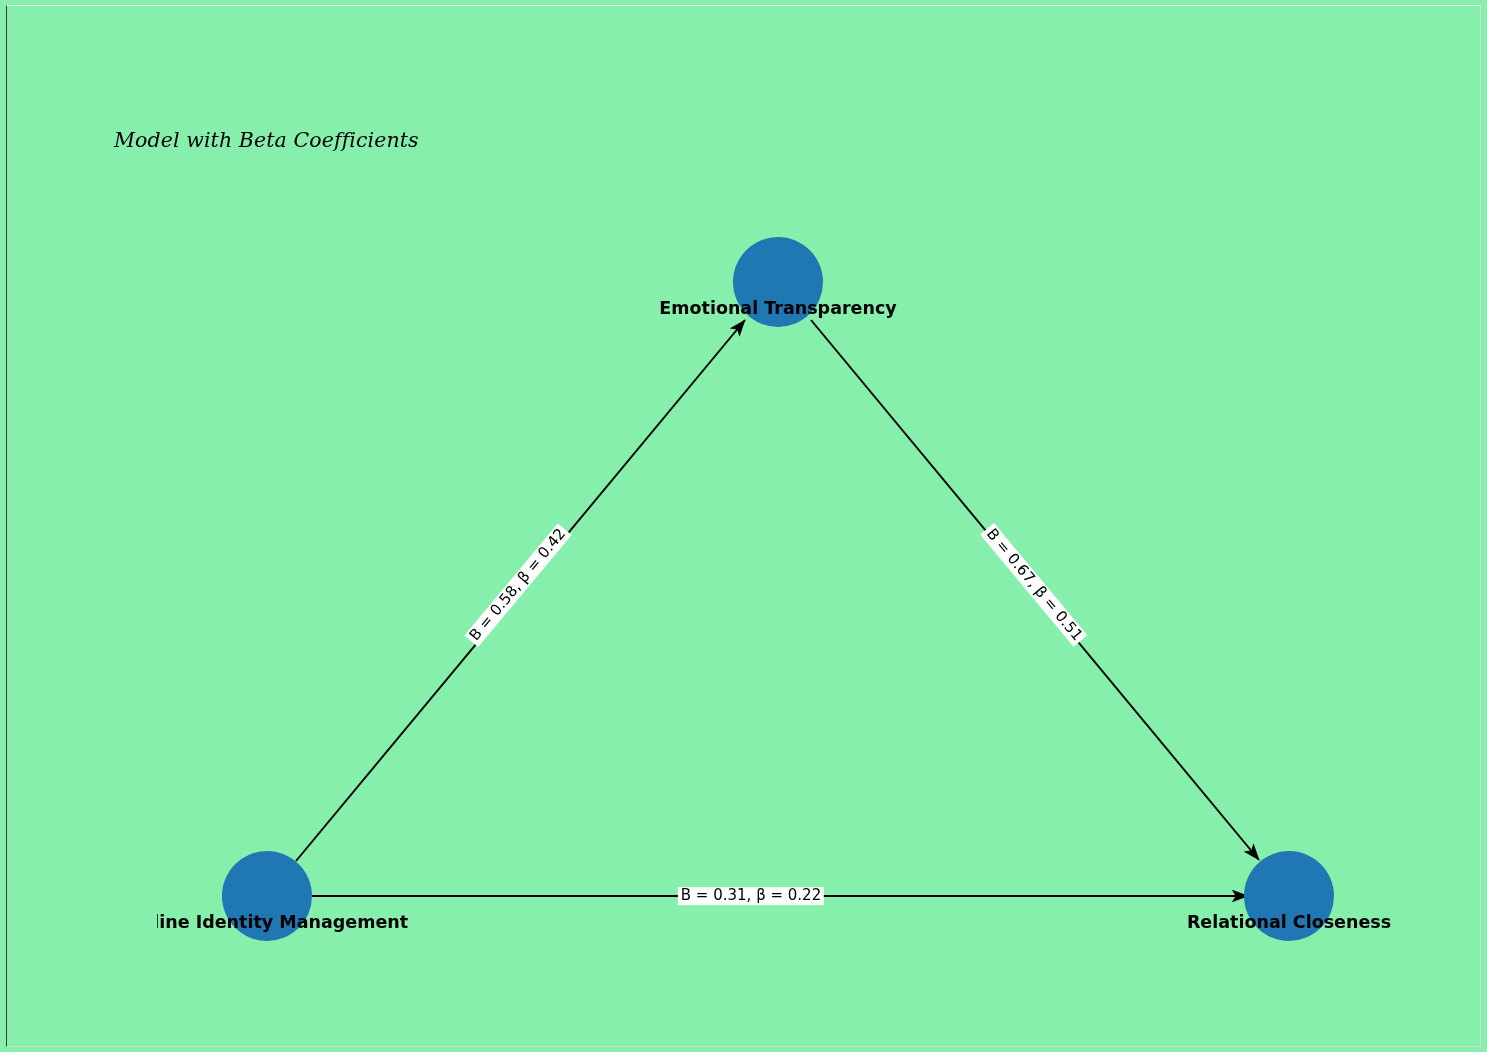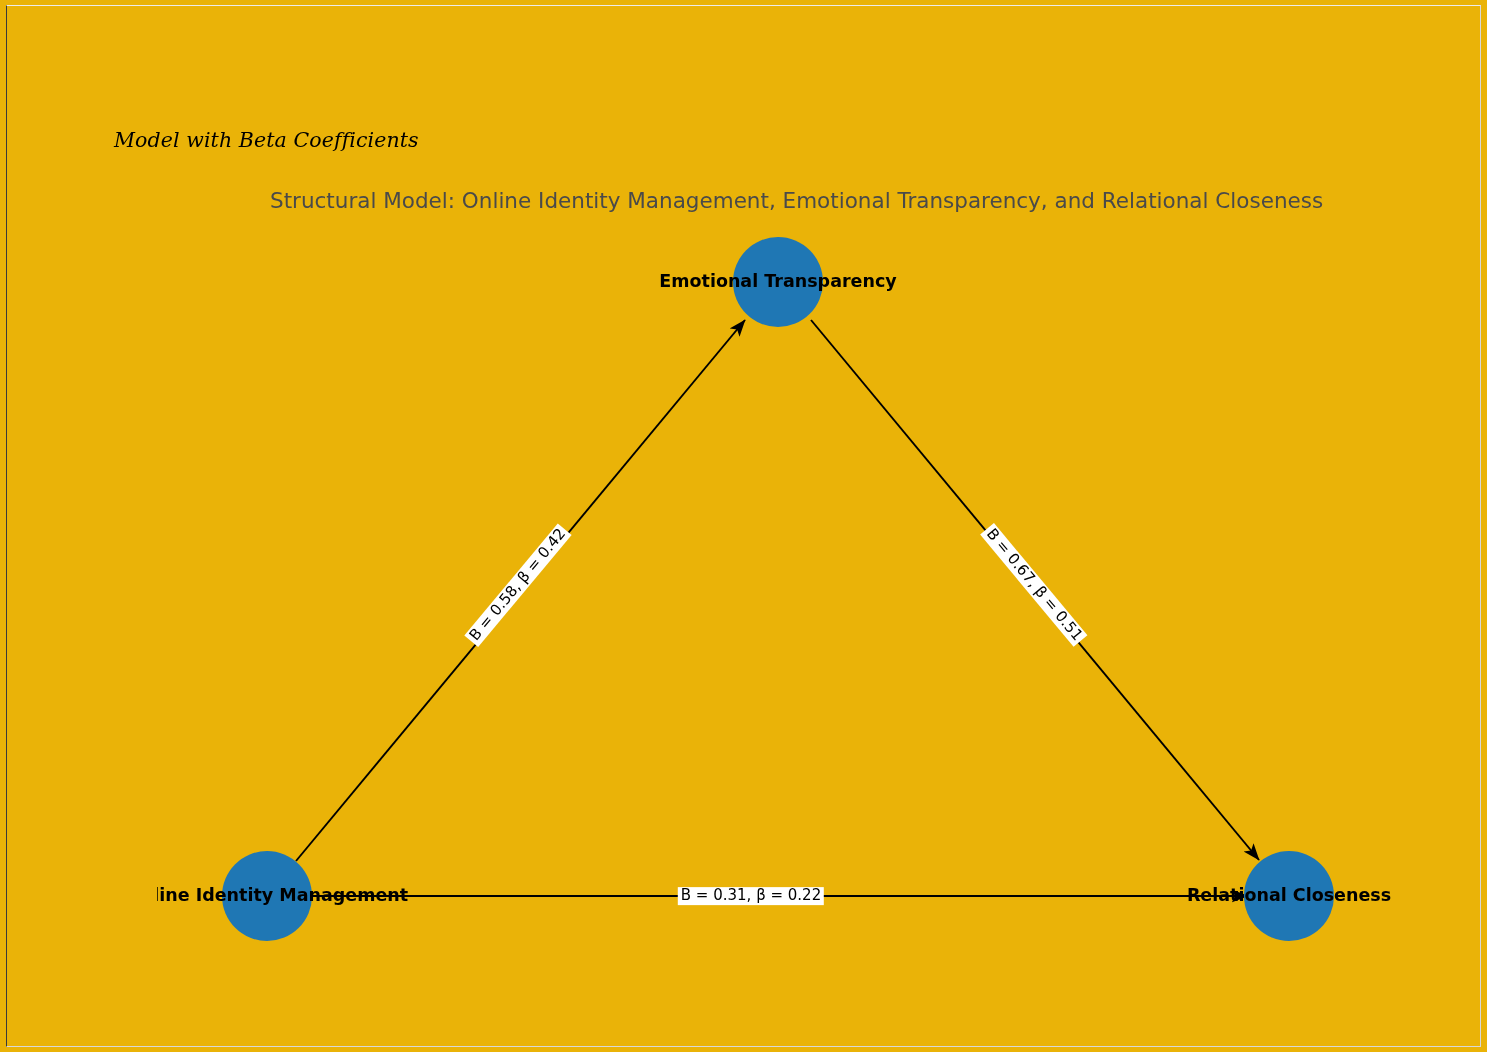--- a/index.html
+++ b/index.html
@@ -8,21 +8,21 @@
     background: #ffffff;
   }
   body {
     font-family: "DejaVu Sans", sans-serif;
   }
 
   #page {
     position: relative;
     width: 1487px;
     height: 1052px;
-    background: #eab308;
+    background: #86efac;
     overflow: hidden;
   }
 
   
   #page-frame {
     position: absolute;
     left: 6px;
     top: 5px;
     width: 1475px;
     height: 1042px;
@@ -86,20 +86,21 @@
 
   .node-label {
     position: absolute;
     font-family: "DejaVu Sans", sans-serif;
     font-weight: bold;
     font-size: 17.5px;
     color: #000000;
     white-space: nowrap;
     transform: translate(-50%, -50%);
     line-height: 1;
+    margin-top: 27px;
   }
 
   .edge-label {
     position: absolute;
     font-family: "DejaVu Sans", sans-serif;
     font-size: 15px;
     color: #000000;
     white-space: nowrap;
     background: #ffffff;
     padding: 1px 3px;
@@ -108,21 +109,20 @@
 </style>
 </head>
 <body>
 
 <div id="page">
 
   <div id="page-frame"></div>
 
   <div id="figure-title">Model with Beta Coefficients</div>
 
-  <div id="plot-title">Structural Model: Online Identity Management, Emotional Transparency, and Relational Closeness</div>
 
   <div id="axes">
     <svg id="edge-layer" style="left:-157px; top:-160px;" width="1487" height="1052" viewBox="0 0 1487 1052">
       <defs>
         <marker id="arrowhead" markerWidth="10" markerHeight="10" refX="8.6" refY="3.4" orient="auto" markerUnits="strokeWidth">
           <path d="M 0 0 L 9 3.4 L 0 6.8 L 2.1 3.4 z" fill="#000000"></path>
         </marker>
       </defs>
 
       <line x1="296" y1="861" x2="745" y2="320" stroke="#000000" stroke-width="1.9" marker-end="url(#arrowhead)"></line>

